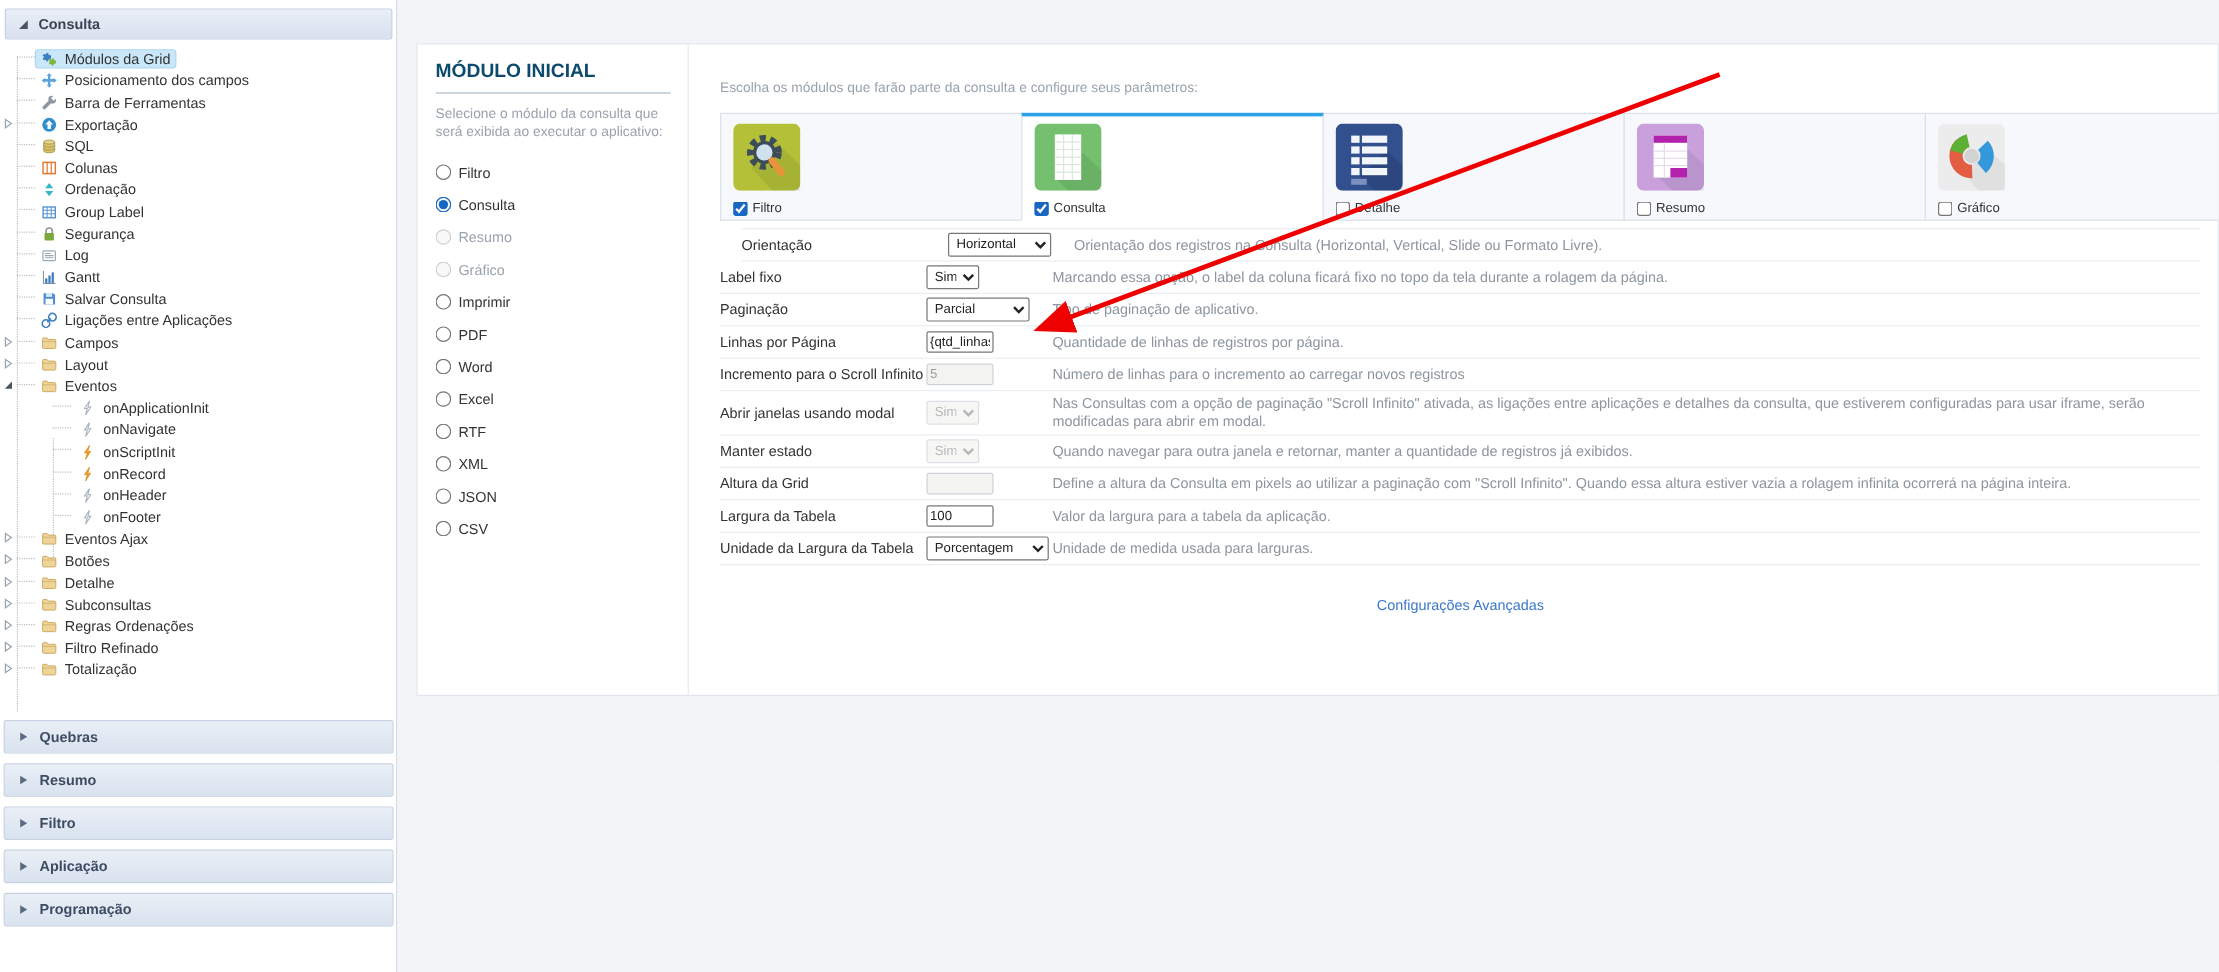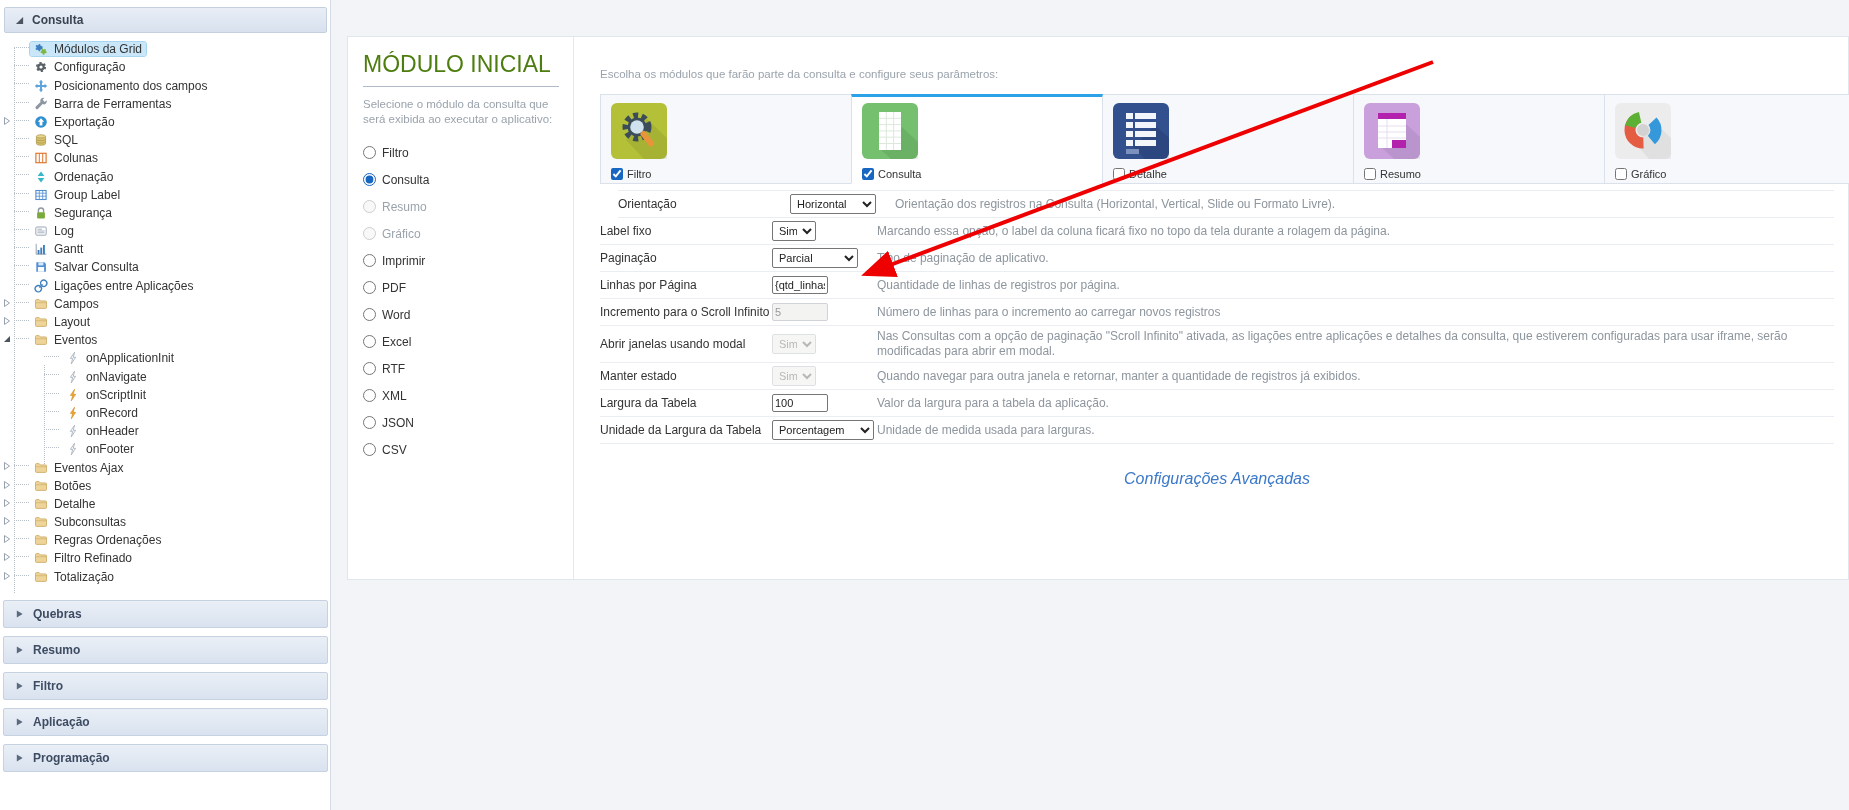--- a/index.html
+++ b/index.html
@@ -28,21 +28,21 @@
   .accordion{position:absolute;left:3px;width:325px;height:28px;background:linear-gradient(#eaeff6,#d9e2ef);
              border:1px solid #c6d1e2;border-radius:2px;display:flex;align-items:center;gap:9px;
              padding-left:11px;font-weight:bold;color:#3d4c63;box-sizing:border-box;cursor:pointer;}
   
   .main-bar{left:348px;top:7px;right:0;width:1498px;}
   .panel{position:absolute;left:347px;top:36px;width:1502px;height:544px;background:#fff;
          border:1px solid #e0e5ee;box-sizing:border-box;}
   .col-left{position:absolute;left:0;top:0;width:225px;bottom:0;padding:14px 0 0 15px;box-sizing:border-box;}
   .col-right{position:absolute;left:225px;right:0;top:0;bottom:0;border-left:1px solid #e4e9f0;
              padding:14px 0 0 26px;box-sizing:border-box;}
-  .sec-title{font-size:23px;color:#4d7c0f;margin:0;font-weight:normal;}
+  .sec-title{font-size:16px;color:#0c4a6e;margin:0;font-weight:bold;}
   .col-left .sec-title{padding-bottom:8px;border-bottom:1px solid #aebbc7;width:196px;}
   .sec-sub{font-size:11.5px;color:#9aa3ac;margin-top:10px;line-height:15px;width:200px;}
   .col-right .sec-sub{width:auto;margin-top:16px;}
   .radio-list{margin-top:12px;}
   .radio-row{display:flex;align-items:center;gap:6px;height:27px;cursor:pointer;}
   .radio-row input{margin:0;width:13px;height:13px;accent-color:#1766c2;}
   .radio-row .dis{color:#9aa3ac;}
   
   .tabs{display:flex;margin-top:12px;}
   .tabcard{position:relative;width:252px;height:90px;background:#f6f8fb;border:1px solid #dbe1ea;
@@ -58,21 +58,21 @@
   .frow{display:flex;align-items:center;border-bottom:1px solid #eaeef3;min-height:27px;padding:3px 0;box-sizing:border-box;}
   .frow:first-child{border-top:1px solid #eaeef3;margin-left:18px;}
   .flabel{width:172px;flex:0 0 172px;color:#333;line-height:14px;}
   .fctl{width:105px;flex:0 0 105px;}
   .fdesc{flex:1;color:#8d959d;line-height:15px;padding-right:18px;}
   .ctl{font-family:"Liberation Sans",sans-serif;font-size:11px;height:20px;box-sizing:border-box;
        border:1px solid #767676;border-radius:2px;background:#fff;color:#222;padding:0 2px;}
   input.ctl{height:18px;}
   .ctl:disabled{background:#f3f3f1;color:#9a9a9a;border-color:#cfd3d8;}
   .advanced{width:1234px;text-align:center;padding:26px 0 30px;}
-  .advanced a{color:#3b78c9;text-decoration:none;font-size:16px;cursor:pointer;font-style:italic;}
+  .advanced a{color:#3b78c9;text-decoration:none;font-size:12px;cursor:pointer;}
   
   .arrow-overlay{position:absolute;left:0;top:0;z-index:50;pointer-events:none;}
 </style>
 </head>
 <body>
 
 <div class="screen">
 
   <div class="sidebar">
     <div class="hbar">
@@ -86,31 +86,20 @@
       <div class="vguide" style="left:44px;top:327px;height:101px;"></div>
     <div class="tree-row selected">
           <span class="row-inner">
             <span class="tree-ico">
               <svg viewBox="0 0 14 14">
                 <circle cx="5" cy="5.6" r="2.6" fill="#3f7fbf" stroke="#3f7fbf" stroke-width="2" stroke-dasharray="1.5 1.4"></circle>
                 <circle cx="9.6" cy="9.6" r="2.2" fill="#7cb63d" stroke="#7cb63d" stroke-width="1.8" stroke-dasharray="1.3 1.2"></circle>
               </svg>
             </span>
             <span class="tree-lbl">Módulos da Grid</span>
-          </span>
-        </div>
-        <div class="tree-row">
-          <span class="row-inner">
-            <span class="tree-ico">
-              <svg viewBox="0 0 14 14">
-                <circle cx="7" cy="7" r="3.8" fill="#5a6167" stroke="#5a6167" stroke-width="2.6" stroke-dasharray="2 2"></circle>
-                <circle cx="7" cy="7" r="1.6" fill="#fff"></circle>
-              </svg>
-            </span>
-            <span class="tree-lbl">Configuração</span>
           </span>
         </div>
         <div class="tree-row">
           <span class="row-inner">
             <span class="tree-ico">
               <svg viewBox="0 0 14 14">
                 <path d="M7 0.8 L9.1 3.4 H8 V5.9 H10.6 V4.8 L13.2 7 L10.6 9.2 V8.1 H8 V10.6 H9.1 L7 13.2 L4.9 10.6 H6 V8.1 H3.4 V9.2 L0.8 7 L3.4 4.8 V5.9 H6 V3.4 H4.9 Z" fill="#5da4dc"></path>
               </svg>
             </span>
             <span class="tree-lbl">Posicionamento dos campos</span>
@@ -648,20 +637,25 @@
             <div class="flabel">Abrir janelas usando modal</div>
             <div class="fctl"><select class="ctl" disabled="" style="width: 44px;"><option>Sim</option></select></div>
             <div class="fdesc">Nas Consultas com a opção de paginação "Scroll Infinito" ativada, as ligações entre aplicações e detalhes da consulta, que estiverem configuradas para usar iframe, serão modificadas para abrir em modal.</div>
           </div>
           <div class="frow">
             <div class="flabel">Manter estado</div>
             <div class="fctl"><select class="ctl" disabled="" style="width: 44px;"><option>Sim</option></select></div>
             <div class="fdesc">Quando navegar para outra janela e retornar, manter a quantidade de registros já exibidos.</div>
           </div>
           <div class="frow">
+            <div class="flabel">Altura da Grid</div>
+            <div class="fctl"><input type="text" class="ctl" disabled="" style="width: 56px;"></div>
+            <div class="fdesc">Define a altura da Consulta em pixels ao utilizar a paginação com "Scroll Infinito". Quando essa altura estiver vazia a rolagem infinita ocorrerá na página inteira.</div>
+          </div>
+          <div class="frow">
             <div class="flabel">Largura da Tabela</div>
             <div class="fctl"><input type="text" class="ctl" value="100" style="width: 56px;"></div>
             <div class="fdesc">Valor da largura para a tabela da aplicação.</div>
           </div>
           <div class="frow">
             <div class="flabel">Unidade da Largura da Tabela</div>
             <div class="fctl"><select class="ctl" style="width: 102px;"><option>Porcentagem</option></select></div>
             <div class="fdesc">Unidade de medida usada para larguras.</div>
           </div>
         </div>

